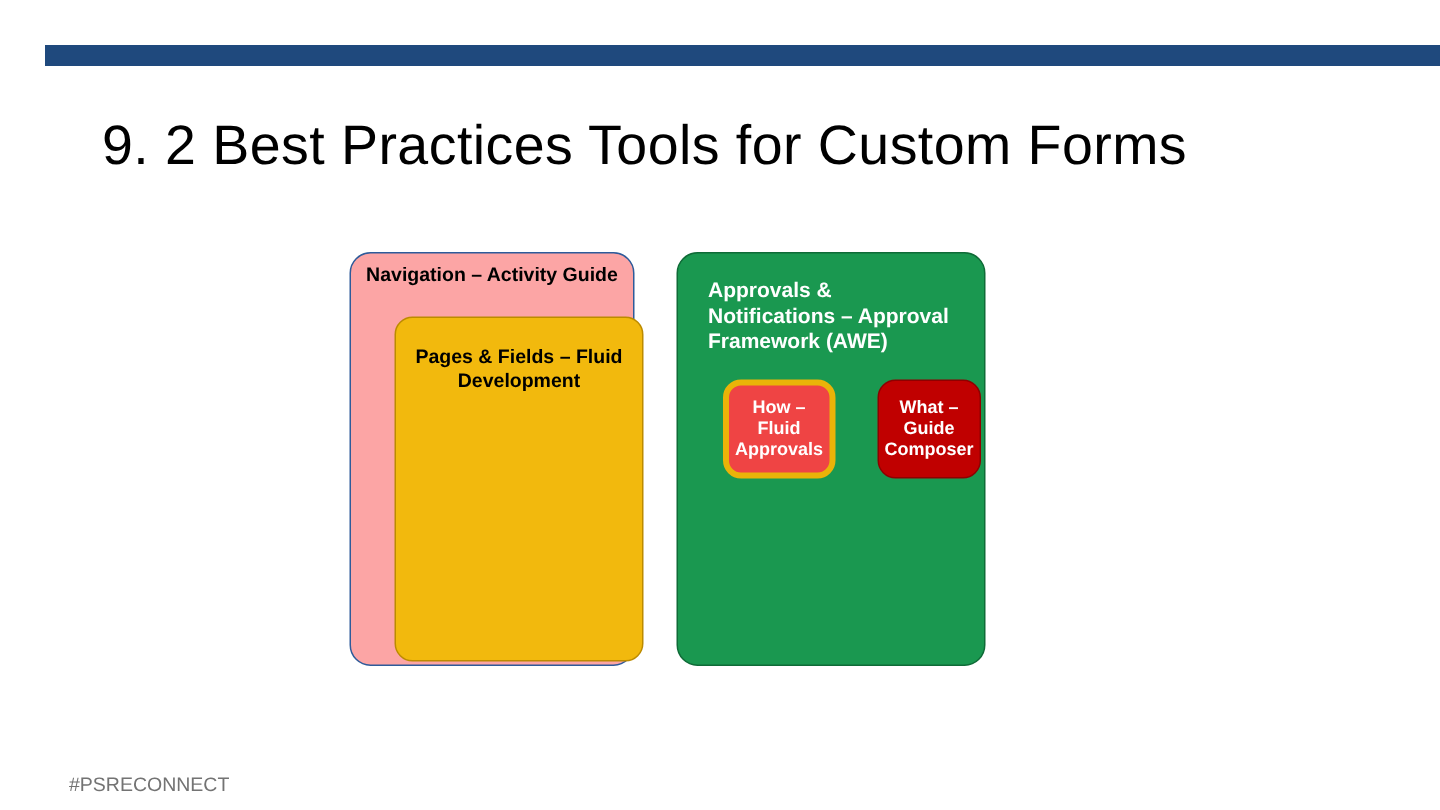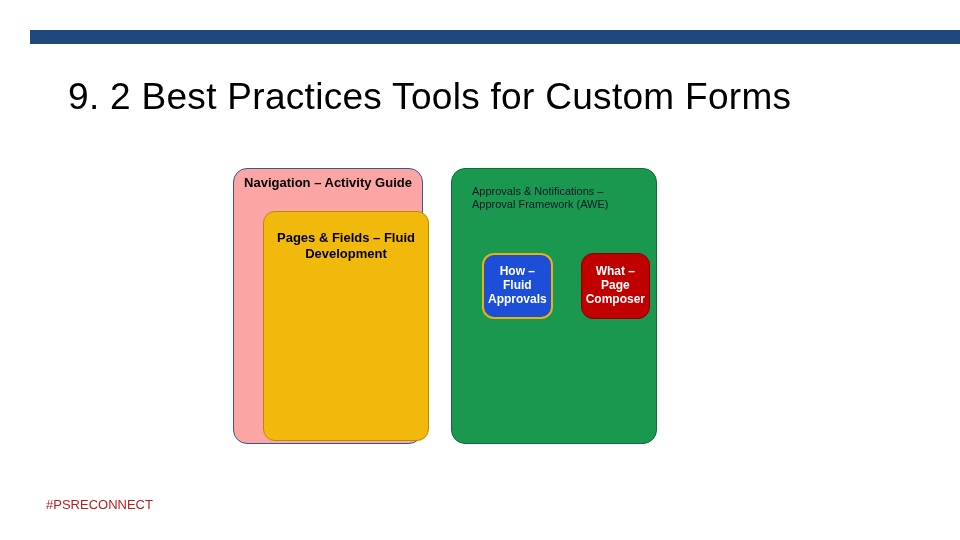--- a/index.html
+++ b/index.html
@@ -41,24 +41,24 @@
   .right-box {
     position: absolute;
     left: 411px; top: 30px;
     width: 206px; height: 276px;
     background: #1a9850;
     border: 1px solid #0f6b37;
     border-radius: 14px;
     padding: 6px 10px;
   }
   .right-box .appr-hdr {
-    font-size: 11px;
-    font-weight: normal;
+    font-size: 14px;
+    font-weight: bold;
     line-height: 1.2;
-    color: #0f172a;
+    color: #ffffff;
   }
   .grid {
     position: absolute;
     left: 10px; right: 10px; bottom: 10px;
     height: 180px;
     display: grid;
     grid-template-columns: 1fr 1fr;
     grid-template-rows: 1fr 1fr;
     gap: 8px;
   }
@@ -69,27 +69,27 @@
     justify-content: center;
     text-align: center;
     font-weight: bold;
     font-size: 12px;
     color: #fff;
     line-height: 1.15;
     padding: 4px;
   }
   .who   { background: #404040; border: 1px solid #222; }
   .when  { background: #1f497d; border: 1px solid #14355c; }
-  .how   { background: #1d4ed8; border: 2px solid #eab308; }
+  .how   { background: #ef4444; border: 4px solid #eab308; }
   .what  { background: #c00000; border: 1px solid #8e0000; }
   .footer {
     position: absolute;
-    left: 36px; bottom: 18px;
+    left: 36px; bottom: 0;
     font-size: 13px;
-    color: #b91c1c;
+    color: #737373;
   }
 </style>
 </head>
 <body>
 
 <div class="top-bar"></div>
 
 <h1 class="title">9. 2 Best Practices Tools for Custom Forms</h1>
 
 <div class="content">
@@ -98,19 +98,19 @@
     <div class="nav-hdr">Navigation – Activity Guide</div>
     <div class="inner-pages">
       <div class="pg-hdr">Pages &amp; Fields – Fluid Development</div>
     </div>
   </div>
 
   <div class="right-box">
     <div class="appr-hdr">Approvals &amp; Notifications – Approval Framework (AWE)</div>
     <div class="grid">
       <div class="cell how">How – Fluid Approvals</div>
-      <div class="cell what">What – Page Composer</div>
+      <div class="cell what">What – Guide Composer</div>
     </div>
   </div>
 
 </div>
 
 <div class="footer">#PSRECONNECT</div>
 
 </body></html>

